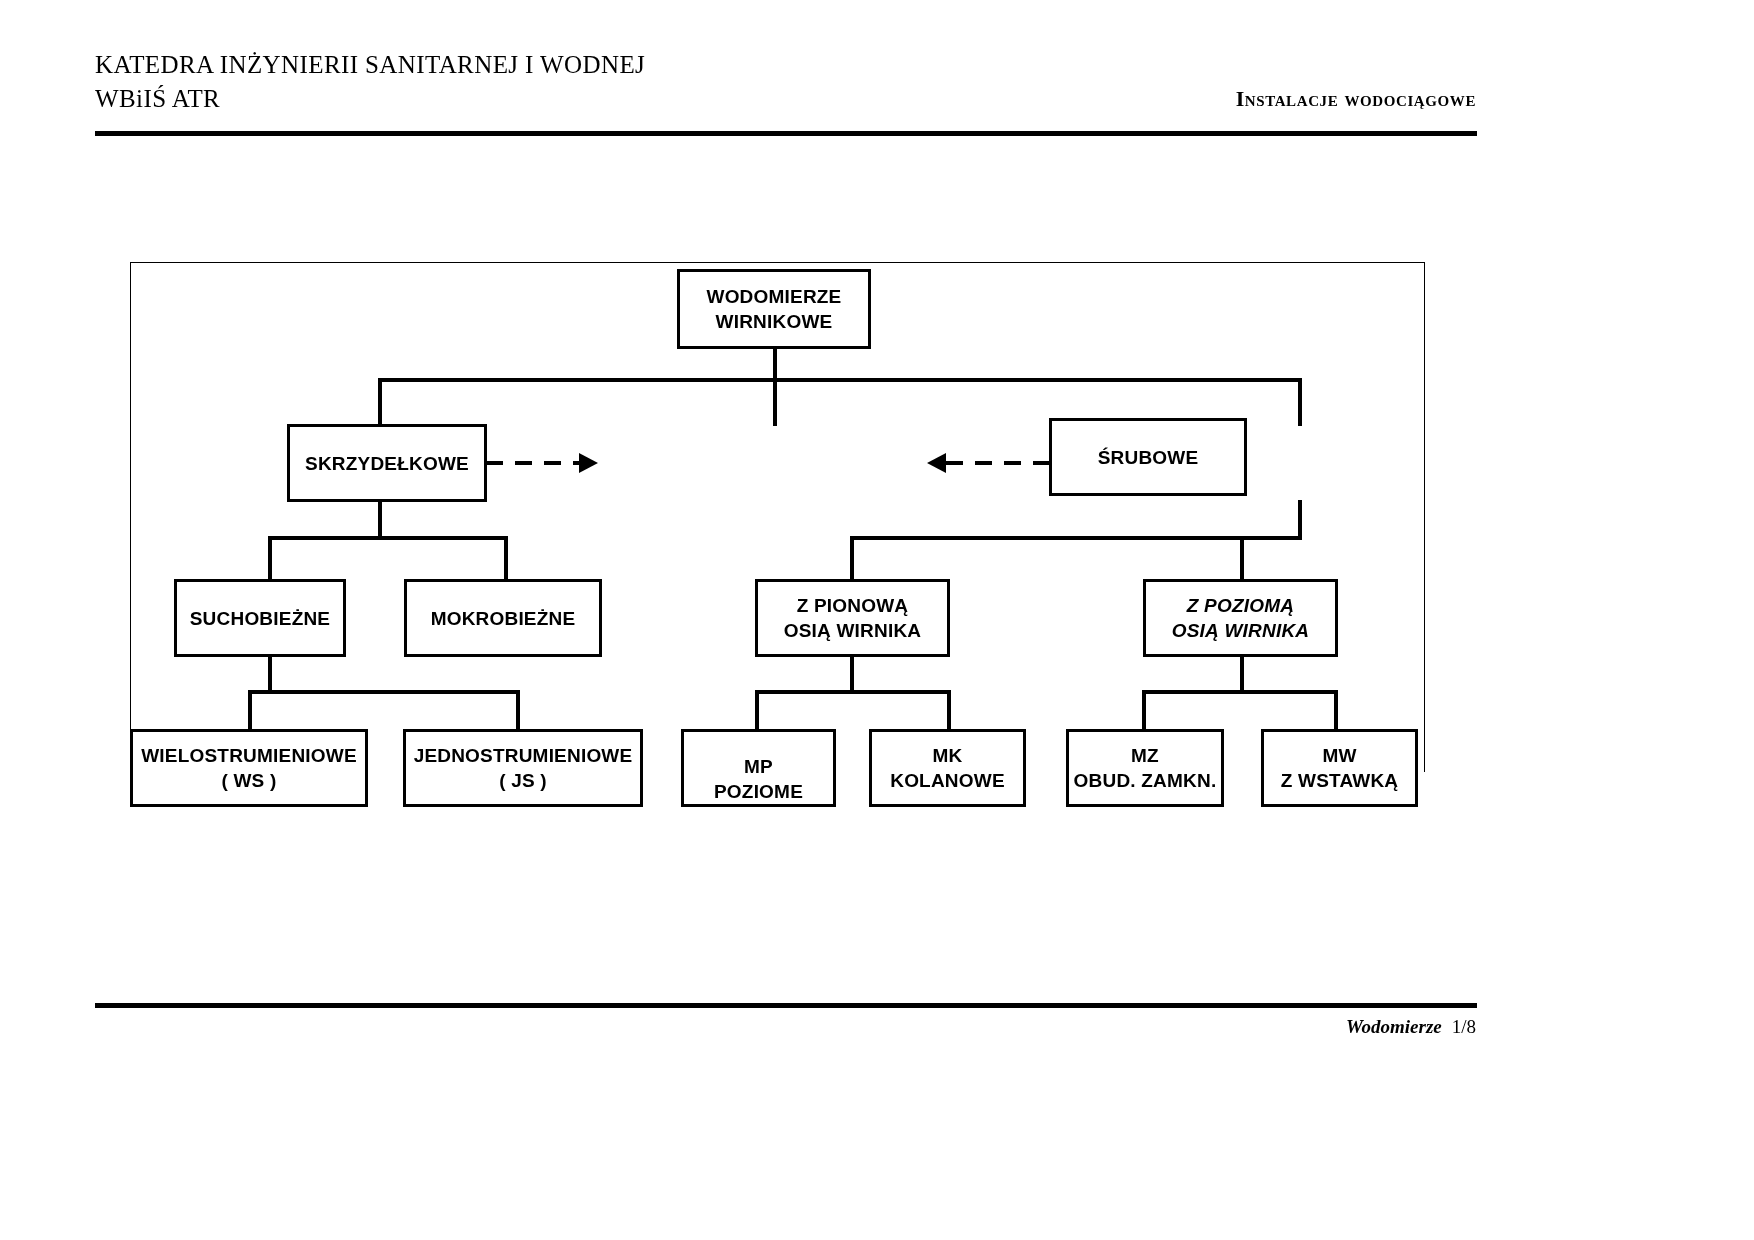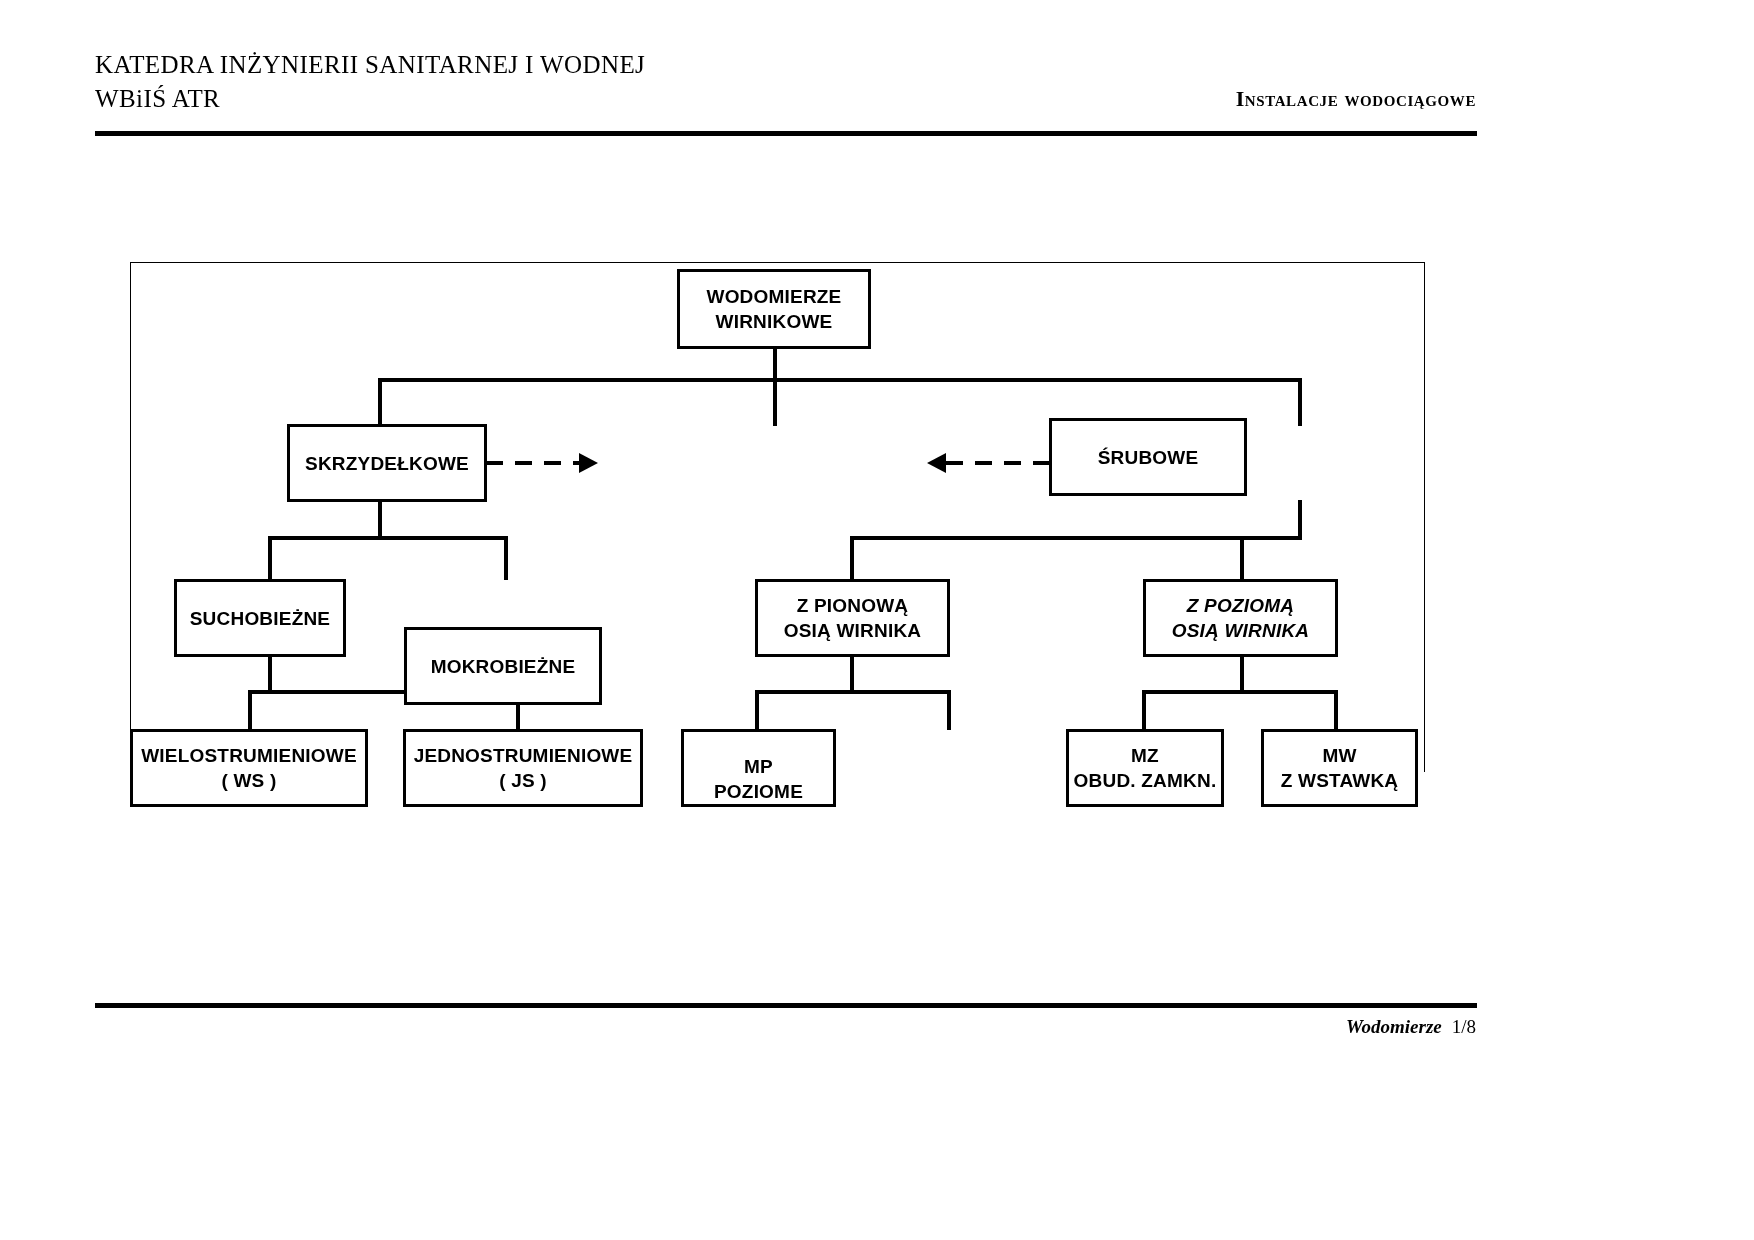--- a/index.html
+++ b/index.html
@@ -239,21 +239,21 @@
 
 
   <div class="node" style="left:919px; top:156px; width:198px; height:78px;">
     <span class="lbl">ŚRUBOWE</span>
   </div>
 
   <div class="node" style="left:44px; top:317px; width:172px; height:78px;">
     <span class="lbl">SUCHOBIEŻNE</span>
   </div>
 
-  <div class="node" style="left:274px; top:317px; width:198px; height:78px;margin-top:48px;">
+  <div class="node" style="left:274px; top:317px; width:198px; height:78px;">
     <span class="lbl">MOKROBIEŻNE</span>
   </div>
 
   <div class="node" style="left:625px; top:317px; width:195px; height:78px;">
     <span class="lbl">Z PIONOWĄ
 OSIĄ WIRNIKA</span>
   </div>
 
   <div class="node" style="left:1013px; top:317px; width:195px; height:78px;font-style:italic;">
     <span class="lbl">Z POZIOMĄ
@@ -268,20 +268,24 @@
   <div class="node" style="left:273px; top:467px; width:240px; height:78px;">
     <span class="lbl">JEDNOSTRUMIENIOWE
 ( JS )</span>
   </div>
 
   <div class="node" style="left:551px; top:467px; width:155px; height:78px;align-items:flex-end;">
     <span class="lbl">MP
 POZIOME</span>
   </div>
 
+  <div class="node" style="left:739px; top:467px; width:157px; height:78px;">
+    <span class="lbl">MK
+KOLANOWE</span>
+  </div>
 
   <div class="node" style="left:1131px; top:467px; width:157px; height:78px;">
     <span class="lbl">MW
 Z WSTAWKĄ</span>
   </div>
 
   <div class="node" style="left:936px; top:467px; width:158px; height:78px;">
     <span class="lbl">MZ
 OBUD. ZAMKN.</span>
   </div>

